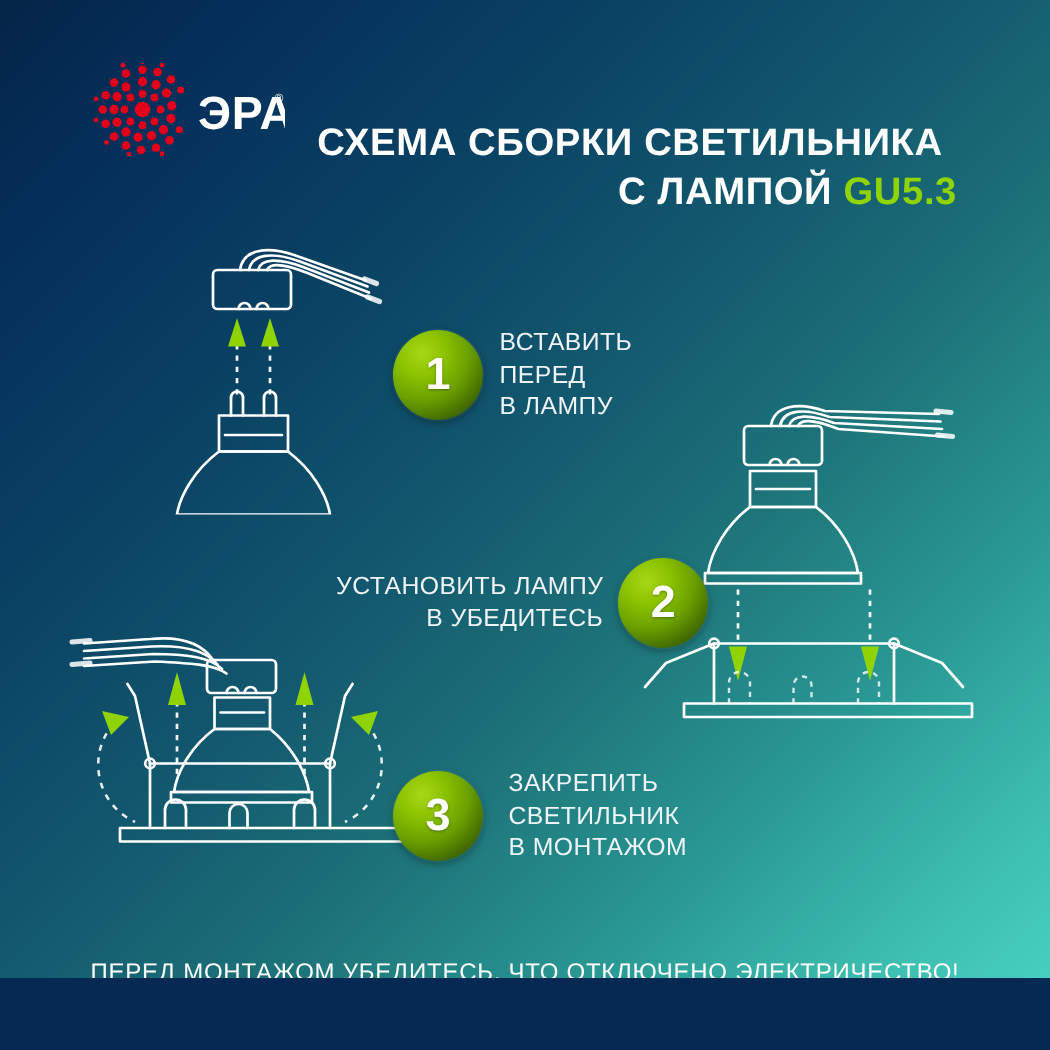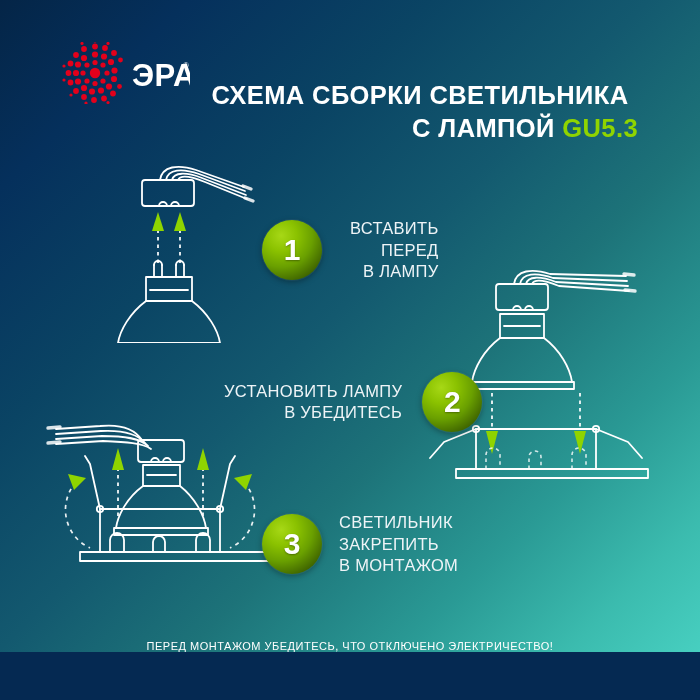--- a/index.html
+++ b/index.html
@@ -64,40 +64,40 @@
   .step-text {
     color:#eef4f7;
     font-size:16.5px;
     line-height:21.5px;
     letter-spacing:0.3px;
     white-space:nowrap;
   }
   .step-text .sub { font-size:14.5px; }
 
   #step1 { left:262px; top:218px; }
-  #step1 .step-text { margin-left:28px; text-align:right; }
+  #step1 .step-text { margin-left:11px; text-align:left; }
 
   #step2 { left:224px; top:372px; }
-  #step2 .step-text { margin-right:20px; text-align:right; order:-1; }
+  #step2 .step-text { margin-right:10px; text-align:right; order:-1; }
 
   #step3 { left:262px; top:512px; }
   #step3 .step-text { margin-left:17px; text-align:left; }
 
   
   .illu { position:absolute; }
   #illu1 { left:104px; top:158px; }
   #illu2 { left:428px; top:262px; }
   #illu3 { left:38px; top:412px; }
 
   
   #footer {
     position:absolute; left:0; top:640px; width:700px;
     text-align:center;
     color:#ffffff;
-    font-size:11px;
+    font-size:16px;
     letter-spacing:0.5px;
     white-space:nowrap;
   }
 </style>
 </head>
 <body>
 
 <div id="poster">
 
   <div id="header">
@@ -340,21 +340,21 @@
       <div>УСТАНОВИТЬ ЛАМПУ</div>
       <div>В УБЕДИТЕСЬ</div>
     </div>
   </div>
 
   <div class="step" id="step3">
     <div class="badge">
       <span>3</span>
     </div>
     <div class="step-text">
+      <div>ЗАКРЕПИТЬ</div>
       <div>СВЕТИЛЬНИК</div>
-      <div>ЗАКРЕПИТЬ</div>
       <div>В МОНТАЖОМ</div>
     </div>
   </div>
 
   <div id="footer">ПЕРЕД МОНТАЖОМ УБЕДИТЕСЬ, ЧТО ОТКЛЮЧЕНО ЭЛЕКТРИЧЕСТВО!</div>
 
 </div>
 
 </body></html>

